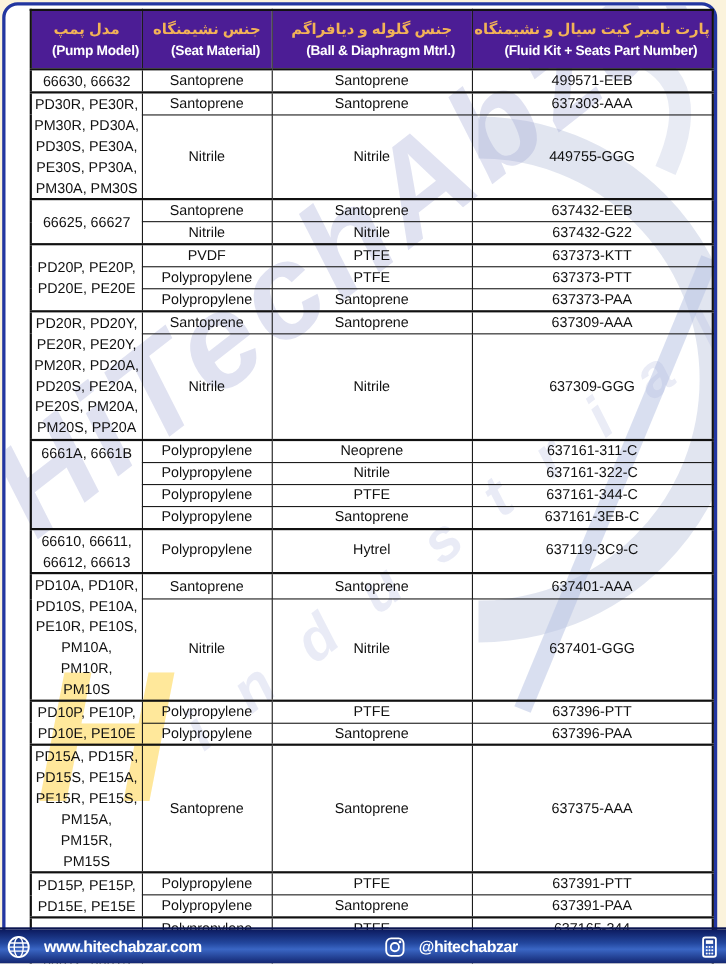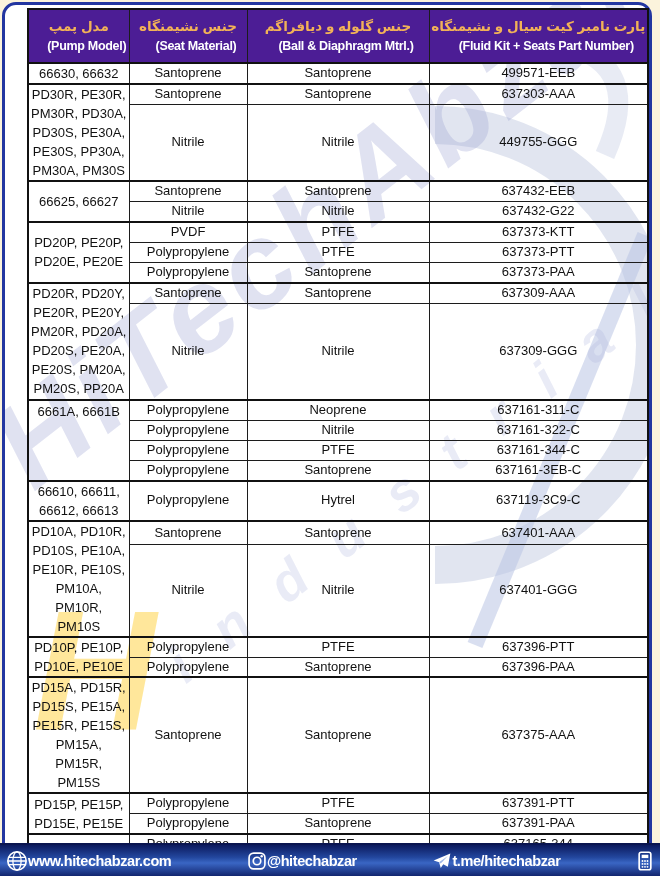--- a/index.html
+++ b/index.html
@@ -55,21 +55,21 @@
   tbody td.model.v-top{vertical-align:top;padding-top:1px;}
   tr.group-start td{border-top:2.5px solid #111;}
   
   .footer{
     position:absolute;left:0;bottom:0;width:660px;height:33px;z-index:3;
     background:linear-gradient(180deg,#0c1a5e 0%,#23479e 40%,#3a66c4 58%,#12256f 100%);
     border-top:2px solid #0a1550;
     display:flex;align-items:center;justify-content:space-between;
     padding:0 6px;box-sizing:border-box;
   }
-  .f-item{display:flex;align-items:center;gap:0;color:#fff;
+  .f-item{display:flex;align-items:center;gap:12px;color:#fff;
     font-weight:bold;font-size:14.5px;letter-spacing:-0.4px;white-space:nowrap;}
   .f-icon{display:inline-flex;flex:0 0 auto;}
 </style>
 </head>
 <body>
 
 <div class="frame">
   <div class="wm">
     <svg width="650" height="866" viewBox="0 0 650 866">
       <path d="M 430 560 A 215 215 0 1 0 430 120" fill="none" stroke="#c9cfe4" stroke-width="38" opacity="0.55"></path>
@@ -290,29 +290,20 @@
       <svg width="20" height="20" viewBox="0 0 24 24">
           <rect x="2.5" y="2.5" width="19" height="19" rx="5.5" fill="none" stroke="#fff" stroke-width="2"></rect>
           <circle cx="12" cy="12" r="4.5" fill="none" stroke="#fff" stroke-width="2"></circle>
           <circle cx="17.6" cy="6.4" r="1.5" fill="#fff"></circle>
         </svg>
     </span>
     <span>@hitechabzar</span>
   </div>
   <div class="f-item">
     <span class="f-icon">
-      <svg width="20" height="20" viewBox="0 0 24 24">
-          <path d="M22 3 L2 11.5 L8.5 13.5 L10.5 20.5 L13.5 16 L19 19 Z" fill="#fff"></path>
-          <path d="M8.5 13.5 L19 6 L10.5 15" fill="#9db6e8"></path>
-        </svg>
-    </span>
-    <span>t.me/hitechabzar</span>
-  </div>
-  <div class="f-item">
-    <span class="f-icon">
       <svg width="18" height="20" viewBox="0 0 20 24">
           <rect x="3" y="1.5" width="14" height="21" rx="2.5" fill="none" stroke="#fff" stroke-width="2"></rect>
           <rect x="6" y="4.5" width="8" height="4" fill="#fff"></rect>
           <g fill="#fff">
             <circle cx="7" cy="12" r="1.1"></circle>
             <circle cx="10" cy="12" r="1.1"></circle>
             <circle cx="13" cy="12" r="1.1"></circle>
             <circle cx="7" cy="15.5" r="1.1"></circle>
             <circle cx="10" cy="15.5" r="1.1"></circle>
             <circle cx="13" cy="15.5" r="1.1"></circle>

